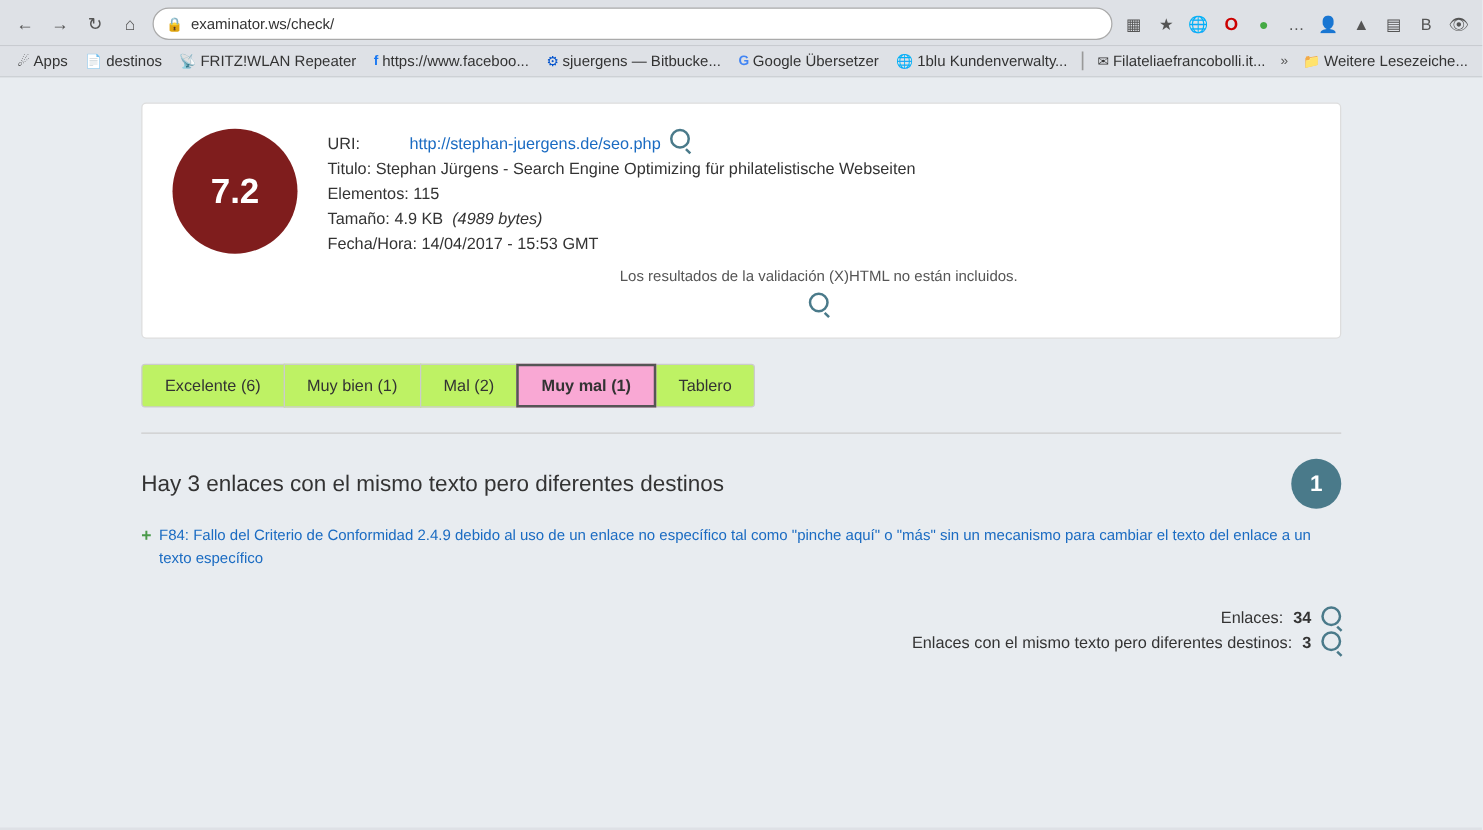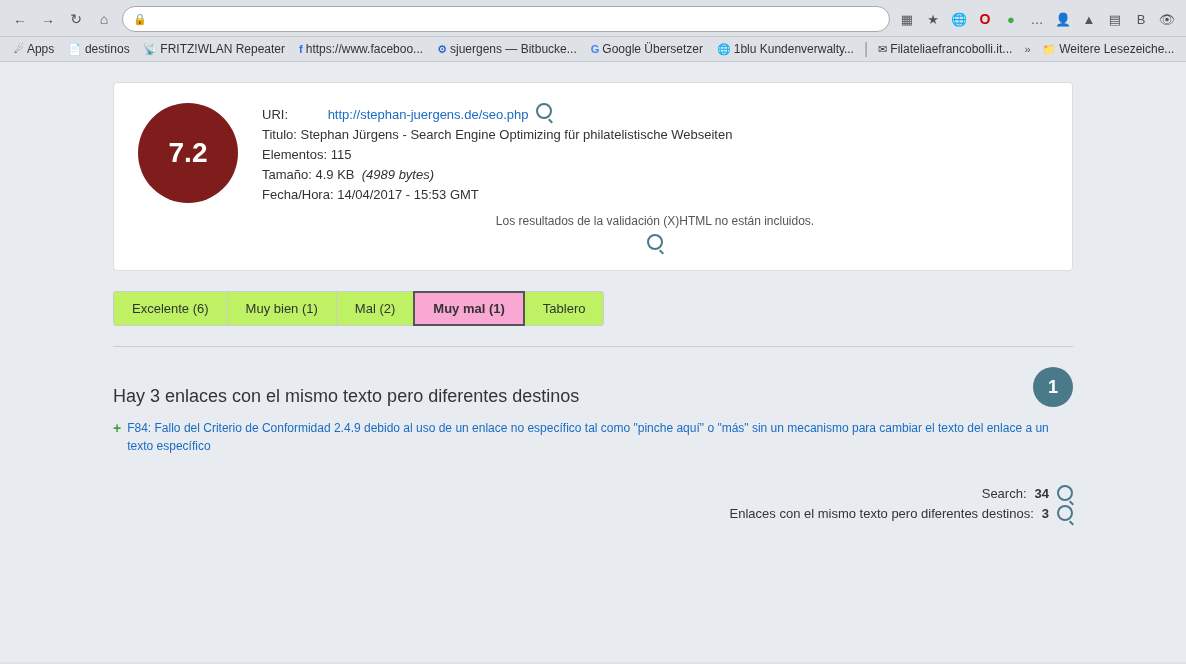--- a/index.html
+++ b/index.html
@@ -167,21 +167,21 @@
 
     
     .issue-section {
       max-width: 960px;
       margin: 0 auto;
       position: relative;
     }
 
     .issue-header {
       display: flex;
-      align-items: flex-end;
+      align-items: center;
       gap: 12px;
       margin-bottom: 12px;
     }
 
     .issue-title {
       font-size: 18px;
       color: #333;
       font-weight: normal;
       flex: 1;
     }
@@ -257,20 +257,21 @@
 
   <div class="browser-toolbar">
     <div class="nav-buttons">
       <button class="nav-btn">←</button>
       <button class="nav-btn">→</button>
       <button class="nav-btn">↻</button>
       <button class="nav-btn">⌂</button>
     </div>
     <div class="address-bar">
       <span class="lock-icon">🔒</span>
+      <span class="address-text">examinator.ws/check/</span>
     </div>
     <div class="toolbar-icons">
       <button class="toolbar-icon-btn">▦</button>
       <button class="toolbar-icon-btn">★</button>
       <button class="toolbar-icon-btn">🌐</button>
       <button class="toolbar-icon-btn" style="color:#c00; font-weight:bold; font-size:14px;">O</button>
       <button class="toolbar-icon-btn" style="color:#4a4;">●</button>
       <button class="toolbar-icon-btn">…</button>
       <button class="toolbar-icon-btn">👤</button>
       <button class="toolbar-icon-btn">▲</button>
@@ -376,21 +377,21 @@
           <div class="issue-badge">1</div>
         </div>
 
         <div class="issue-detail">
           <span class="plus-icon">+</span>
           <span class="issue-detail-text">F84: Fallo del Criterio de Conformidad 2.4.9 debido al uso de un enlace no específico tal como "pinche aquí" o "más" sin un mecanismo para cambiar el texto del enlace a un texto específico</span>
         </div>
 
         <div class="stats-row">
           <div class="stat-line">
-            <span>Search:</span>
+            <span>Enlaces:</span>
             <strong>34</strong>
             <span class="magnifier"></span>
           </div>
           <div class="stat-line">
             <span>Enlaces con el mismo texto pero diferentes destinos:</span>
             <strong>3</strong>
             <span class="magnifier"></span>
           </div>
         </div>
       </div>

